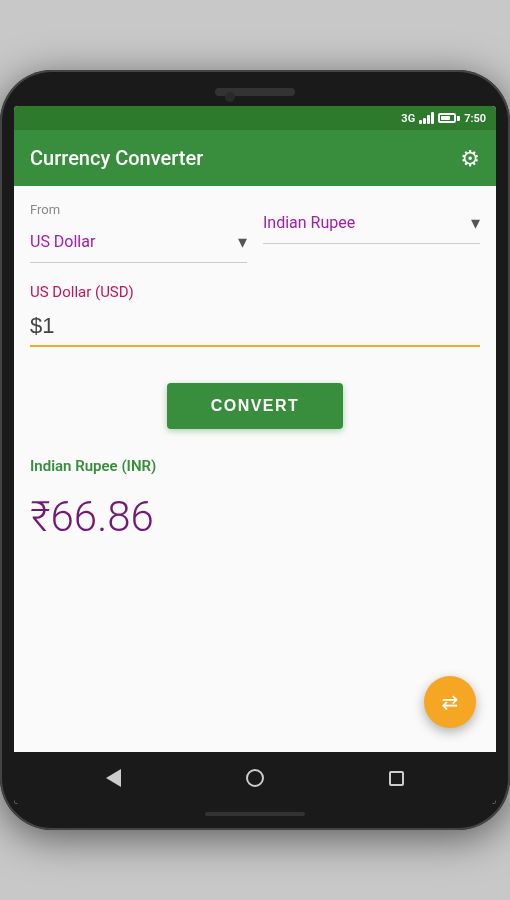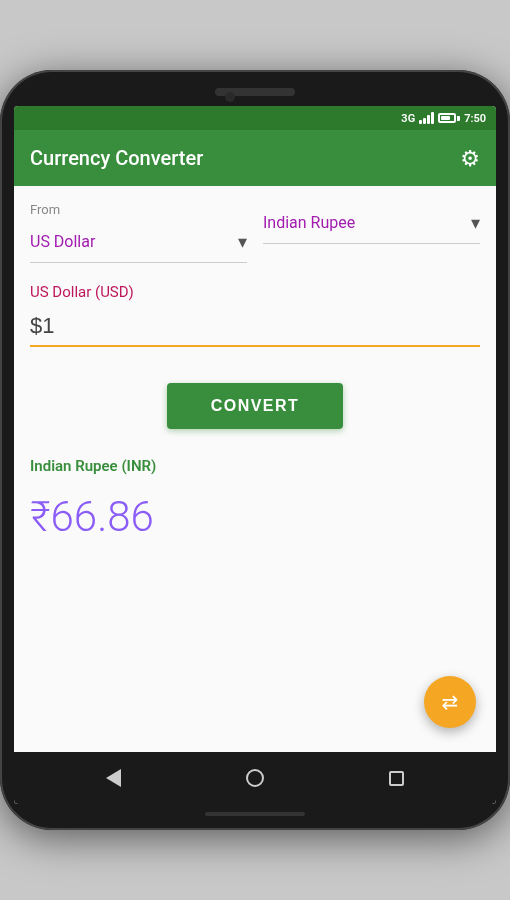--- a/index.html
+++ b/index.html
@@ -247,21 +247,21 @@
 
     .result-currency-label {
       font-size: 15px;
       color: #388e3c;
       font-weight: 600;
       margin-bottom: 17px;
     }
 
     .result-value {
       font-size: 42px;
-      color: #8b5cf6;
+      color: #701a75;
       font-weight: 300;
     }
 
     
     .fab {
       position: absolute;
       bottom: 24px;
       right: 20px;
       width: 52px;
       height: 52px;

